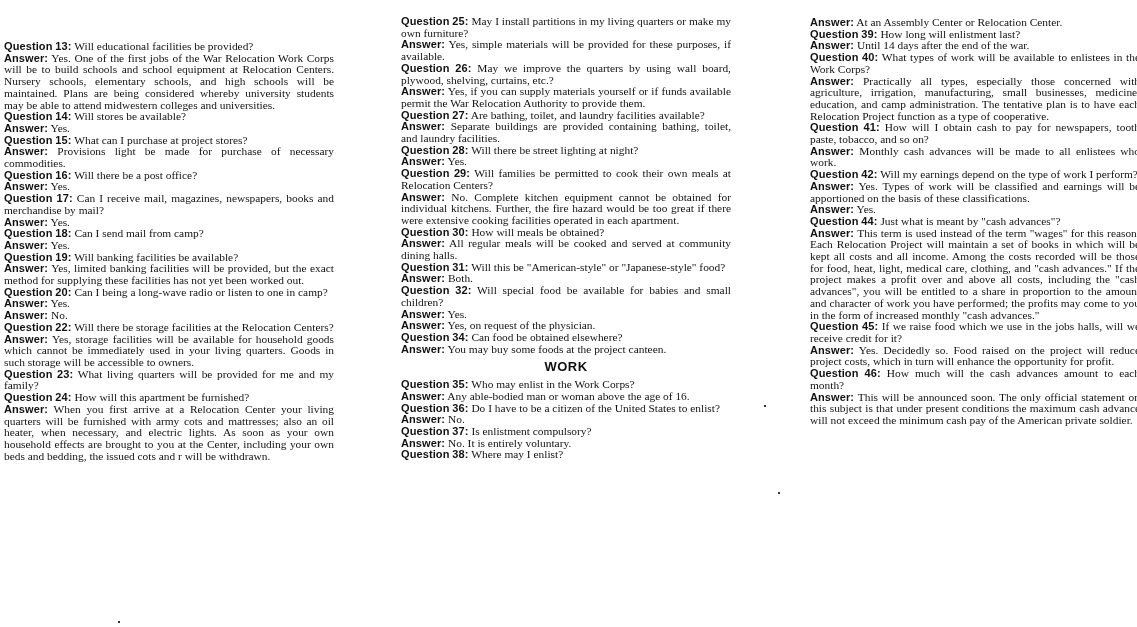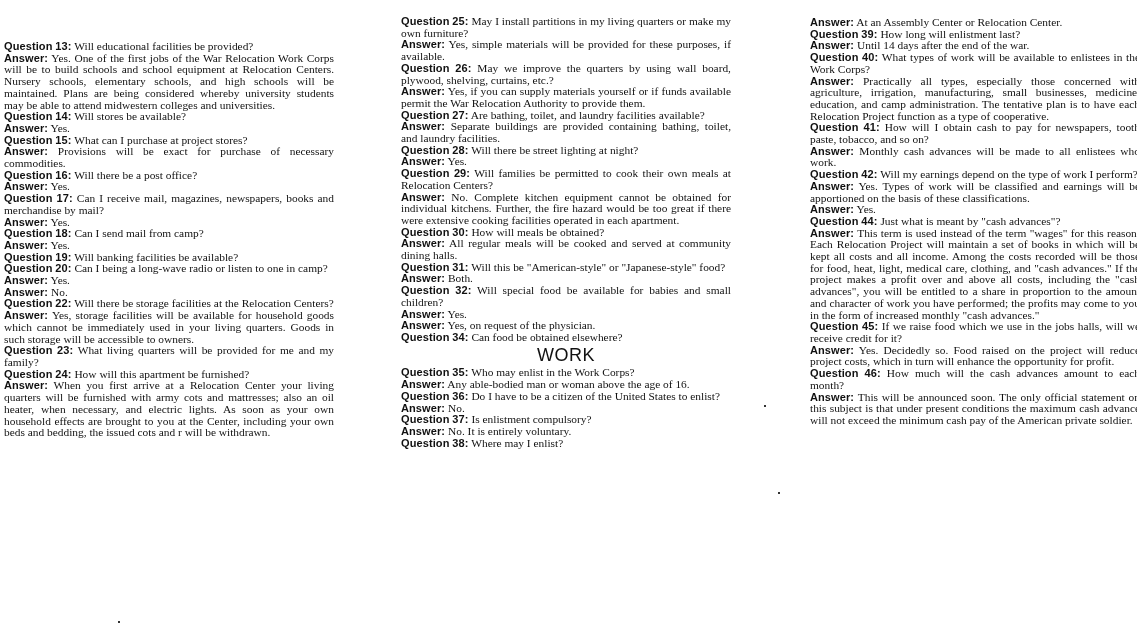--- a/index.html
+++ b/index.html
@@ -14,55 +14,56 @@
     text-align: justify;
   }
   #col1 { left: 4px; top: 16px; margin-top: 25px; }
   #col2 { left: 401px; top: 16px; }
   #col3 { left: 810px; top: 17px; }
   .qa { margin: 0 0 0 0; }
   .q, .a { margin: 0; }
   .lbl { font-weight: bold; font-family: "Liberation Sans", "DejaVu Sans", sans-serif; font-size: 11px; letter-spacing: 0.1px; }
   .section {
     text-align: center; font-family: "Liberation Sans", "DejaVu Sans", sans-serif;
-    font-size: 18px; font-weight: normal; letter-spacing: 0.5px;
+    font-size: 13px; font-weight: bold; letter-spacing: 0.5px;
     margin: 6px 0 6px 0;
   }
   .speck { position: absolute; width: 2px; height: 2px; background: #333; }
 </style>
 </head>
 <body>
 
 <div id="col1" class="col">
     <div class="qa">
       <p class="q"><span class="lbl">Question</span> <span class="lbl">13:</span> <span>Will educational facilities be provided?</span></p>
       <p class="a"><span class="lbl">Answer:</span> <span>Yes. One of the first jobs of the War Relocation Work Corps will be to build schools and school equipment at Relocation Centers. Nursery schools, elementary schools, and high schools will be maintained. Plans are being considered whereby university students may be able to attend midwestern colleges and universities.</span></p>
     </div>
     <div class="qa">
       <p class="q"><span class="lbl">Question</span> <span class="lbl">14:</span> <span>Will stores be available?</span></p>
       <p class="a"><span class="lbl">Answer:</span> <span>Yes.</span></p>
     </div>
     <div class="qa">
       <p class="q"><span class="lbl">Question</span> <span class="lbl">15:</span> <span>What can I purchase at project stores?</span></p>
-      <p class="a"><span class="lbl">Answer:</span> <span>Provisions will be exact for purchase of necessary commodities.</span></p>
+      <p class="a"><span class="lbl">Answer:</span> <span>Provisions light be made for purchase of necessary commodities.</span></p>
     </div>
     <div class="qa">
       <p class="q"><span class="lbl">Question</span> <span class="lbl">16:</span> <span>Will there be a post office?</span></p>
       <p class="a"><span class="lbl">Answer:</span> <span>Yes.</span></p>
     </div>
     <div class="qa">
       <p class="q"><span class="lbl">Question</span> <span class="lbl">17:</span> <span>Can I receive mail, magazines, newspapers, books and merchandise by mail?</span></p>
       <p class="a"><span class="lbl">Answer:</span> <span>Yes.</span></p>
     </div>
     <div class="qa">
       <p class="q"><span class="lbl">Question</span> <span class="lbl">18:</span> <span>Can I send mail from camp?</span></p>
       <p class="a"><span class="lbl">Answer:</span> <span>Yes.</span></p>
     </div>
     <div class="qa">
       <p class="q"><span class="lbl">Question</span> <span class="lbl">19:</span> <span>Will banking facilities be available?</span></p>
+      <p class="a"><span class="lbl">Answer:</span> <span>Yes, limited banking facilities will be provided, but the exact method for supplying these facilities has not yet been worked out.</span></p>
     </div>
     <div class="qa">
       <p class="q"><span class="lbl">Question</span> <span class="lbl">20:</span> <span>Can I being a long-wave radio or listen to one in camp?</span></p>
       <p class="a"><span class="lbl">Answer:</span> <span>Yes.</span></p>
     </div>
     <div class="qa">
       <p class="a"><span class="lbl">Answer:</span> <span>No.</span></p>
     </div>
     <div class="qa">
       <p class="q"><span class="lbl">Question</span> <span class="lbl">22:</span> <span>Will there be storage facilities at the Relocation Centers?</span></p>
@@ -107,20 +108,21 @@
     </div>
     <div class="qa">
       <p class="q"><span class="lbl">Question</span> <span class="lbl">32:</span> <span>Will special food be available for babies and small children?</span></p>
       <p class="a"><span class="lbl">Answer:</span> <span>Yes.</span></p>
     </div>
     <div class="qa">
       <p class="a"><span class="lbl">Answer:</span> <span>Yes, on request of the physician.</span></p>
     </div>
     <div class="qa">
       <p class="q"><span class="lbl">Question</span> <span class="lbl">34:</span> <span>Can food be obtained elsewhere?</span></p>
+      <p class="a"><span class="lbl">Answer:</span> <span>You may buy some foods at the project canteen.</span></p>
     </div>
     <div class="section">WORK</div>
     <div class="qa">
       <p class="q"><span class="lbl">Question</span> <span class="lbl">35:</span> <span>Who may enlist in the Work Corps?</span></p>
       <p class="a"><span class="lbl">Answer:</span> <span>Any able-bodied man or woman above the age of 16.</span></p>
     </div>
     <div class="qa">
       <p class="q"><span class="lbl">Question</span> <span class="lbl">36:</span> <span>Do I have to be a citizen of the United States to enlist?</span></p>
       <p class="a"><span class="lbl">Answer:</span> <span>No.</span></p>
     </div>

